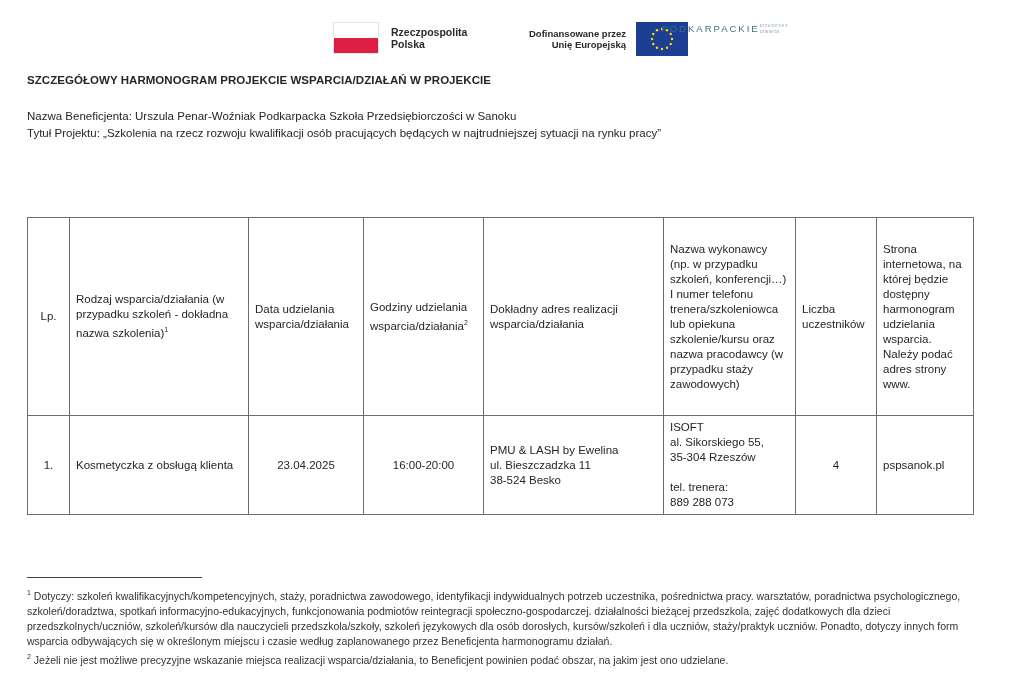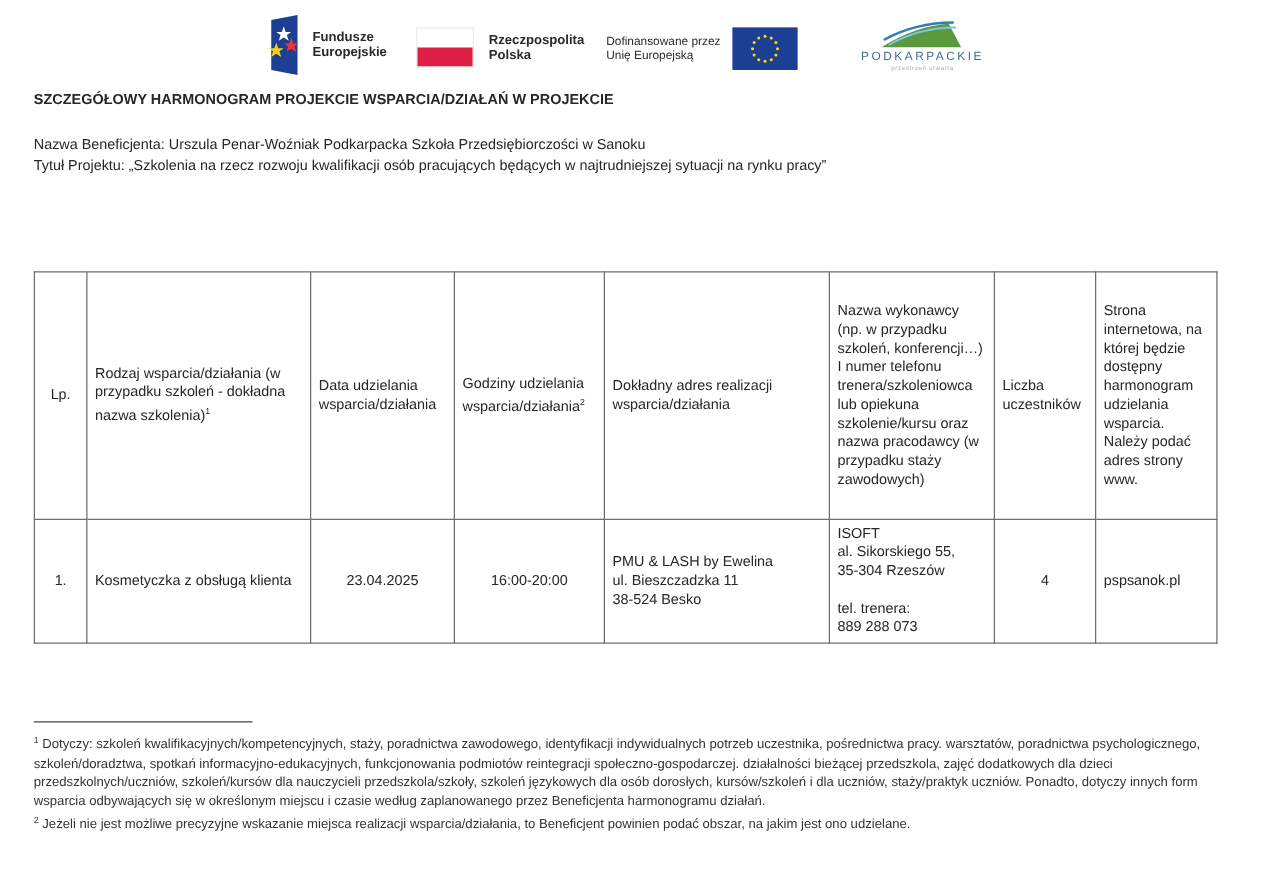--- a/index.html
+++ b/index.html
@@ -13,23 +13,23 @@
   .logo { position: absolute; display: flex; align-items: center; }
   .fe { left: 213px; top: 0; }
   .fe-mark { width: 27px; height: 48px; position: relative; }
   .fe-text { margin-left: 10px; font-size: 10.5px; line-height: 12px; color: #2a2a2a; font-weight: bold; }
   .rp { left: 333px; top: 10px; }
   .flag { width: 44px; height: 30px; border: 1px solid #e6e6e6; display: flex; flex-direction: column; }
   .flag .w { flex: 1; background: #fff; }
   .flag .r { flex: 1; background: #dc1f43; }
   .rp-text { margin-left: 12px; font-size: 10.5px; line-height: 12px; font-weight: bold; color: #2a2a2a; }
   .ue { left: 485px; top: 10px; }
-  .ue-text { font-size: 9.5px; line-height: 11.5px; color: #2a2a2a; font-weight: normal; margin-right: 10px; }
+  .ue-text { font-size: 9.5px; line-height: 11.5px; text-align: right; color: #2a2a2a; font-weight: bold; margin-right: 10px; margin-left: 44px; }
   .eu-flag { width: 52px; height: 34px; background: #1c3f94; position: relative; }
-  .pk { left: 688px; top: 4px; flex-direction: column; align-items: center; width: 100px; justify-content: flex-end; }
+  .pk { left: 688px; top: 4px; flex-direction: row; align-items: center; width: 100px; justify-content: flex-end; }
   .pk-text { font-size: 9.5px; letter-spacing: 2px; color: #3f6e84; margin-top: 2px; }
   .pk-sub { font-size: 5px; color: #9bb0bd; letter-spacing: 0.5px; margin-top: 1px; }
 
   .title { position: absolute; left: 27px; top: 74px; font-size: 11.5px; font-weight: bold; color: #262626; letter-spacing: 0.05px; }
   .meta { position: absolute; left: 27px; top: 108px; width: 970px; font-size: 11.5px; line-height: 17px; color: #262626; }
   .meta b { font-weight: normal; }
 
   table.sched {
     position: absolute; left: 27px; top: 217px; width: 946px;
     border-collapse: collapse; table-layout: fixed; font-size: 11.5px; color: #262626;
@@ -41,32 +41,20 @@
   sup { font-size: 7px; }
 
   .fn-rule { position: absolute; left: 27px; top: 577px; width: 175px; border-top: 1.5px solid #444; }
   .footnotes { position: absolute; left: 27px; top: 585px; width: 970px; font-size: 10.5px; line-height: 15px; color: #333; }
   .footnotes p { margin: 0; }
 </style>
 </head>
 <body>
 
 <div class="logos">
-  <div class="logo fe">
-    <svg class="fe-mark" width="27" height="48" viewBox="0 0 27 48">
-      <polygon points="4,4 25,0 25,48 4,44" fill="#1c3f94"></polygon>
-      <polygon points="14,9 15.5,13.5 20,13.5 16.5,16 18,20.5 14,18 10,20.5 11.5,16 8,13.5 12.5,13.5" fill="#ffffff"></polygon>
-      <polygon points="20,18 21.5,22.5 26,22.5 22.5,25 24,29.5 20,27 16,29.5 17.5,25 14,22.5 18.5,22.5" fill="#e8353b"></polygon>
-      <polygon points="8,22 9.5,26.5 14,26.5 10.5,29 12,33.5 8,31 4,33.5 5.5,29 2,26.5 6.5,26.5" fill="#f7d117"></polygon>
-    </svg>
-    <div class="fe-text">
-      <div>Fundusze</div>
-      <div>Europejskie</div>
-    </div>
-  </div>
 
   <div class="logo rp">
     <div class="flag">
         <div class="w"></div>
         <div class="r"></div>
       </div>
     <div class="rp-text">
       <div>Rzeczpospolita</div>
       <div>Polska</div>
     </div>

